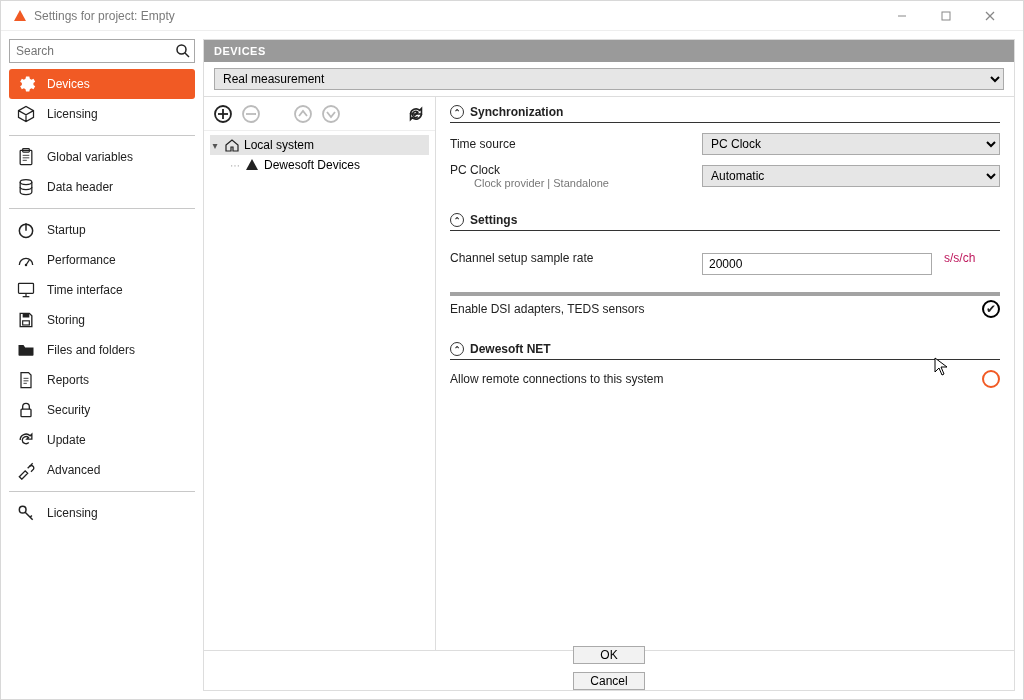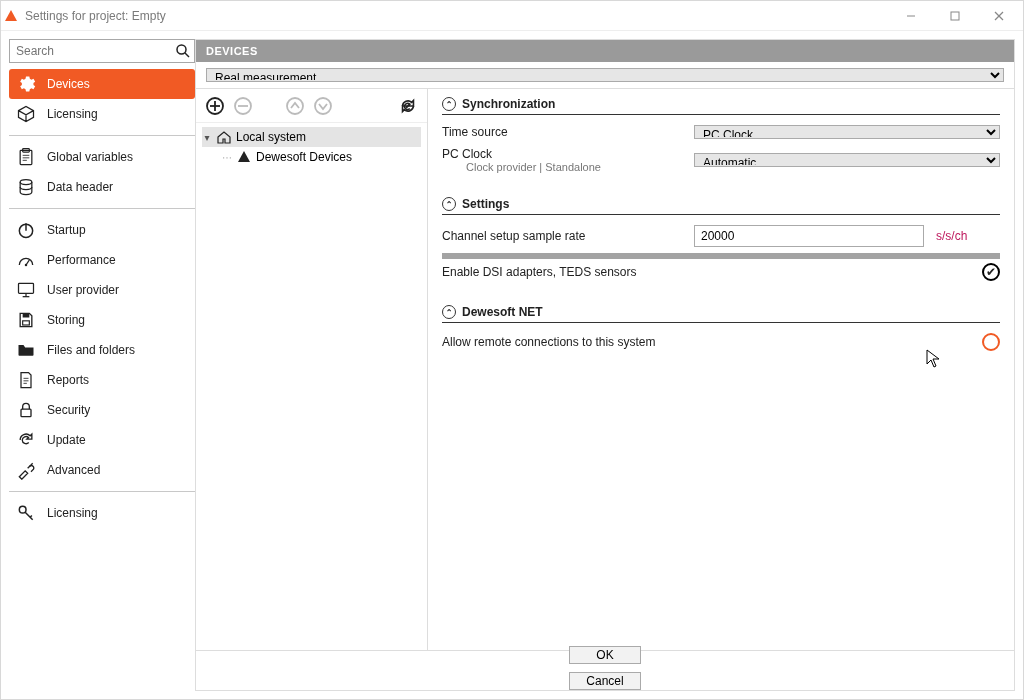--- a/index.html
+++ b/index.html
@@ -2,28 +2,28 @@
 <html><head>
 <meta charset="utf-8">
 <style>
 * { box-sizing: border-box; font-family: "Segoe UI", Tahoma, sans-serif; }
 html, body { margin: 0; padding: 0; height: 100%; }
 body { background: #fff; overflow: hidden; }
 
 .window { width: 1024px; height: 700px; border: 1px solid #d8d8d8; background: #fff; display: flex; flex-direction: column; }
 
 
-.titlebar { height: 30px; display: flex; align-items: center; padding: 0 2px; border-bottom: 1px solid #eee; }
+.titlebar { height: 30px; display: flex; align-items: center; padding: 0 11px; border-bottom: 1px solid #eee; }
 .titlebar .title-icon { width: 16px; height: 16px; margin-right: 6px; }
 .titlebar .title-text { font-size: 12px; color: #7a7a7a; flex: 1; }
 .win-controls { display: flex; }
 .win-btn { width: 44px; height: 28px; display: flex; align-items: center; justify-content: center; color: #888; font-size: 14px; }
 
 
-.body { flex: 1; display: flex; padding: 8px; min-height: 0; justify-content: flex-end; }
+.body { flex: 1; display: flex; padding: 8px; gap: 8px; min-height: 0; justify-content: flex-end; }
 
 
 .sidebar-col { width: 186px; display: flex; flex-direction: column; }
 .search-wrap { position: relative; margin-bottom: 6px; }
 .search-input { width: 100%; height: 24px; padding: 2px 24px 2px 6px; font-size: 12px; border: 1px solid #a8a8a8; background: #fff; }
 .search-icon { position: absolute; right: 4px; top: 4px; width: 16px; height: 16px; color: #222; }
 
 .nav { display: flex; flex-direction: column; font-size: 12px; }
 .nav-item { display: flex; align-items: center; height: 30px; padding: 0 6px; gap: 10px; cursor: pointer; border-radius: 3px; color: #222; }
 .nav-item.active { background: #f15a24; color: #fff; }
@@ -55,22 +55,22 @@
 
 .detail-panel { flex: 1; padding: 8px 14px 8px 14px; overflow: auto; font-size: 12px; color: #222; }
 .section-head { display: flex; align-items: center; gap: 6px; font-weight: bold; padding-bottom: 3px; border-bottom: 1px solid #333; margin-bottom: 6px; }
 .collapse-icon { width: 14px; height: 14px; border: 1px solid #333; border-radius: 50%; display:flex; align-items:center; justify-content:center; font-size: 8px; }
 .form-row { display: flex; align-items: center; padding: 4px 0; }
 .form-row .flabel { flex: 0 0 252px; color: #222; }
 .form-row .subtext { color: #777; font-size: 11px; margin-left: 24px; }
 .form-row .fcontrol { flex: 1; display: flex; align-items: center; gap: 6px; }
 .section { margin-bottom: 20px; }
 
-select.drop { width: 100%; height: 14px; font-size: 12px; background: #e6e6e6; border: 1px solid #aaa; padding: 1px 4px; }
-input.txt { width: 100%; height: 22px; font-size: 12px; padding: 2px 6px; border: 1px solid #aaa; }
+select.drop { width: 100%; height: 22px; font-size: 12px; background: #e6e6e6; border: 1px solid #aaa; padding: 1px 4px; }
+input.txt { width: 100%; height: 22px; font-size: 12px; padding: 2px 6px; border: 1px solid #aaa; margin-top: 12px; }
 .unit { font-size: 12px; color: #be185d; margin-left: 6px; }
 
 .check-circ { width: 18px; height: 18px; border: 2px solid #000; border-radius: 50%; display:flex; align-items:center; justify-content:center; font-size: 12px; background:#fff; }
 .check-circ.empty { border-color: #f15a24; }
 
 
 .footer { height: 40px; border-top: 1px solid #ddd; display: flex; align-items: center; justify-content: flex-end; padding: 0 10px; gap: 8px; flex-direction: column; }
 .btn { min-width: 72px; height: 24px; border: 1px solid #aaa; background: #f2f2f2; font-size: 12px; cursor: pointer; }
 
 .cursor { position: absolute; width: 16px; height: 20px; pointer-events: none; }
@@ -180,21 +180,21 @@
           <span>Performance</span>
         </div>
         <div class="nav-item">
           <span class="nav-icon">
               <svg viewBox="0 0 24 24" width="20" height="20">
                 <rect x="3" y="4" width="18" height="12" rx="1" fill="none" stroke="#222" stroke-width="1.5"></rect>
                 <line x1="8" y1="20" x2="16" y2="20" stroke="#222" stroke-width="1.5"></line>
                 <line x1="12" y1="16" x2="12" y2="20" stroke="#222" stroke-width="1.5"></line>
               </svg>
             </span>
-          <span>User provider</span>
+          <span>Time interface</span>
         </div>
         <div class="nav-item">
           <span class="nav-icon">
               <svg viewBox="0 0 24 24" width="20" height="20">
                 <path d="M5 4h11l3 3v13H5V4z" fill="none" stroke="#222" stroke-width="1.6"></path>
                 <rect x="8" y="4" width="8" height="5" fill="#222"></rect>
                 <rect x="8" y="13" width="8" height="5" fill="none" stroke="#222" stroke-width="1.4"></rect>
               </svg>
             </span>
           <span>Storing</span>
@@ -349,21 +349,21 @@
                 <select class="drop"><option>Automatic</option></select>
               </div>
             </div>
           </div>
 
           <div class="section">
             <div class="section-head">
               <span class="collapse-icon">⌃</span>
               <span>Settings</span>
             </div>
-            <div class="form-row" style="border-bottom:6px solid #a3a3a3; padding-bottom:6px">
+            <div class="form-row" style="border-bottom:4px solid #a3a3a3; padding-bottom:17px">
               <div class="flabel">Channel setup sample rate</div>
               <div class="fcontrol">
                 <input class="txt" style="max-width: 230px;" value="20000">
                 <span class="unit">s/s/ch</span>
               </div>
             </div>
             <div class="form-row">
               <div class="flabel" style="flex:1">Enable DSI adapters, TEDS sensors</div>
               <div class="check-circ">✔</div>
             </div>

